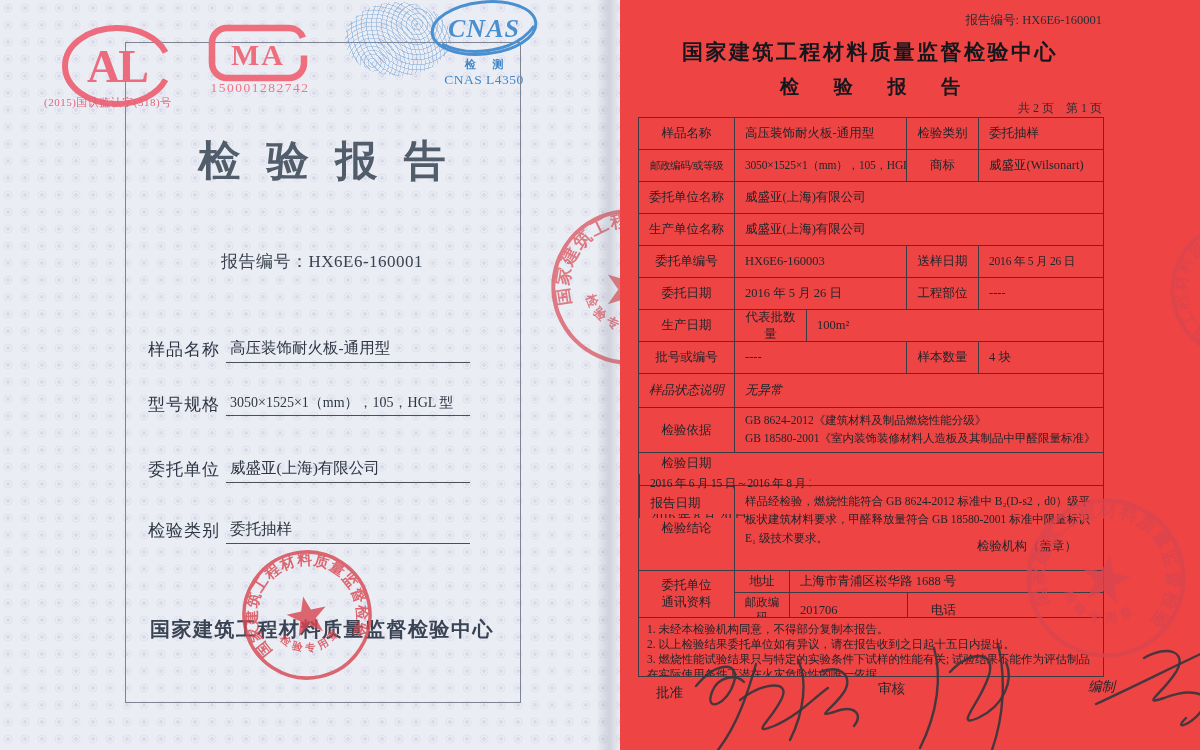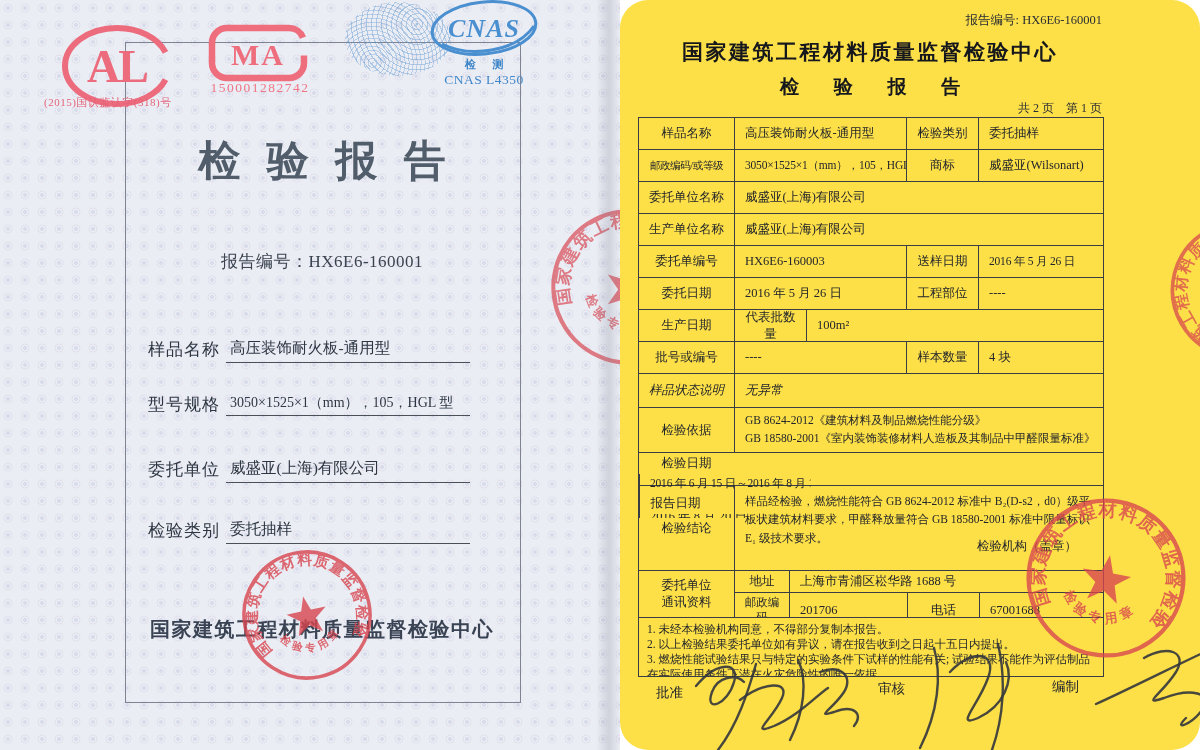--- a/index.html
+++ b/index.html
@@ -31,21 +31,21 @@
     font-size:13.5px;color:#ef7586;letter-spacing:1.5px;}
   .guilloche{position:absolute;left:345px;top:2px;width:106px;height:74px;border-radius:50%;opacity:.8;
     background:
       repeating-radial-gradient(circle at 68% 30%, rgba(96,152,208,.55) 0 1px, transparent 1px 5px),
       repeating-radial-gradient(circle at 26% 82%, rgba(96,152,208,.45) 0 1px, transparent 1px 4px);}
   .cnas-lines{position:absolute;left:430px;top:57px;width:108px;text-align:center;color:#3f86c8;}
   .cnas-lines .l1{font-size:11px;font-weight:bold;letter-spacing:7px;text-indent:7px;}
   .cnas-lines .l2{font-size:13.5px;letter-spacing:.5px;}
   .logo-svg{position:absolute;}
   
-  .report{position:absolute;left:620px;top:0;width:580px;height:750px;background:#fde047;border-radius:28px;}
+  .report{position:absolute;left:620px;top:0;width:580px;height:750px;background:#ef4444;}
   .rp-reportno{position:absolute;top:12px;left:18px;width:464px;text-align:right;font-size:12.5px;color:#2a2d33;}
   .rp-org{position:absolute;top:38px;left:18px;width:464px;text-align:center;
     font-size:21px;font-weight:bold;letter-spacing:2.5px;color:#15171c;}
   .rp-title{position:absolute;top:74px;left:18px;width:464px;text-align:center;
     font-size:19px;font-weight:bold;letter-spacing:15px;text-indent:15px;color:#15171c;}
   .rp-pageinfo{position:absolute;top:100px;left:18px;width:464px;text-align:right;font-size:12px;color:#2a2d33;}
   .tbl{position:absolute;left:18px;top:117px;width:464px;border:1.2px solid #3a3e44;font-size:12.5px;}
   .tr{display:flex;border-top:1px solid #3a3e44;align-items:stretch;}
   .tr:first-child{border-top:none;}
   .td{border-left:1px solid #3a3e44;box-sizing:border-box;display:flex;align-items:center;
@@ -238,21 +238,20 @@
 通讯资料</div>
         <div class="td subcol">
           <div class="subrow">
             <div class="td lab sl" style="border-left:none;">地址</div>
             <div class="td val wx">上海市青浦区崧华路 1688 号</div>
           </div>
           <div class="subrow">
             <div class="td lab sl" style="border-left:none;font-size:11.5px;">邮政编码</div>
             <div class="td val zipv">201706</div>
             <div class="td lab w3">电话</div>
-            <div class="td val wx">67001688</div>
           </div>
         </div>
       </div>
       <div class="tr h58">
         <div class="td wx notes">1. 未经本检验机构同意，不得部分复制本报告。
 2. 以上检验结果委托单位如有异议，请在报告收到之日起十五日内提出。
 3. 燃烧性能试验结果只与特定的实验条件下试样的性能有关; 试验结果不能作为评估制品在实际使用条件下潜在火灾危险性的唯一依据。</div>
       </div>
     </div>
 
@@ -273,21 +272,21 @@
         <path id="arc-d" d="M 55,126 A 52,52 0 0 0 145,126"></path>
       </defs>
       <circle cx="100" cy="100" r="90"></circle>
       <text class="ring-text"><textPath href="#ring-d" textLength="360">国家建筑工程材料质量监督检验中心</textPath></text>
       <polygon points="100,73 92.9,93.3 71.5,93.7 88.6,106.7 82.4,127.3 100,115 117.6,127.3 111.4,106.7 128.5,93.7 107.1,93.3"></polygon>
       <text class="arc-text"><textPath href="#arc-d" textLength="100">检验专用章</textPath></text>
     </svg>
 
     <div class="sig-label" style="left:36px;top:684px;">批准</div>
     <div class="sig-label" style="left:258px;top:680px;">审核</div>
-    <div class="sig-label" style="left:432px;top:678px;">编制</div>
+    <div class="sig-label" style="left:468px;top:678px;font-style:italic;">编制</div>
 
     <svg class="sig-svg" style="left:58px;top:652px;" width="190" height="100" viewBox="0 0 190 100">
       <path d="M18,34 C40,8 62,10 56,30 C50,52 26,62 34,40 C40,24 58,22 66,30"></path>
       <path d="M78,12 C70,40 60,72 40,98"></path>
       <path d="M62,48 C86,30 112,28 104,46 C94,68 70,84 96,74 C120,64 138,44 150,36"></path>
       <path d="M120,8 C130,28 126,60 112,88"></path>
       <path d="M142,20 C162,12 176,24 166,40 C154,58 136,66 156,60 C176,52 186,62 176,74"></path>
     </svg>
     <svg class="sig-svg" style="left:286px;top:636px;" width="120" height="116" viewBox="0 0 120 116">
       <path d="M28,12 C36,40 32,76 14,112"></path>

